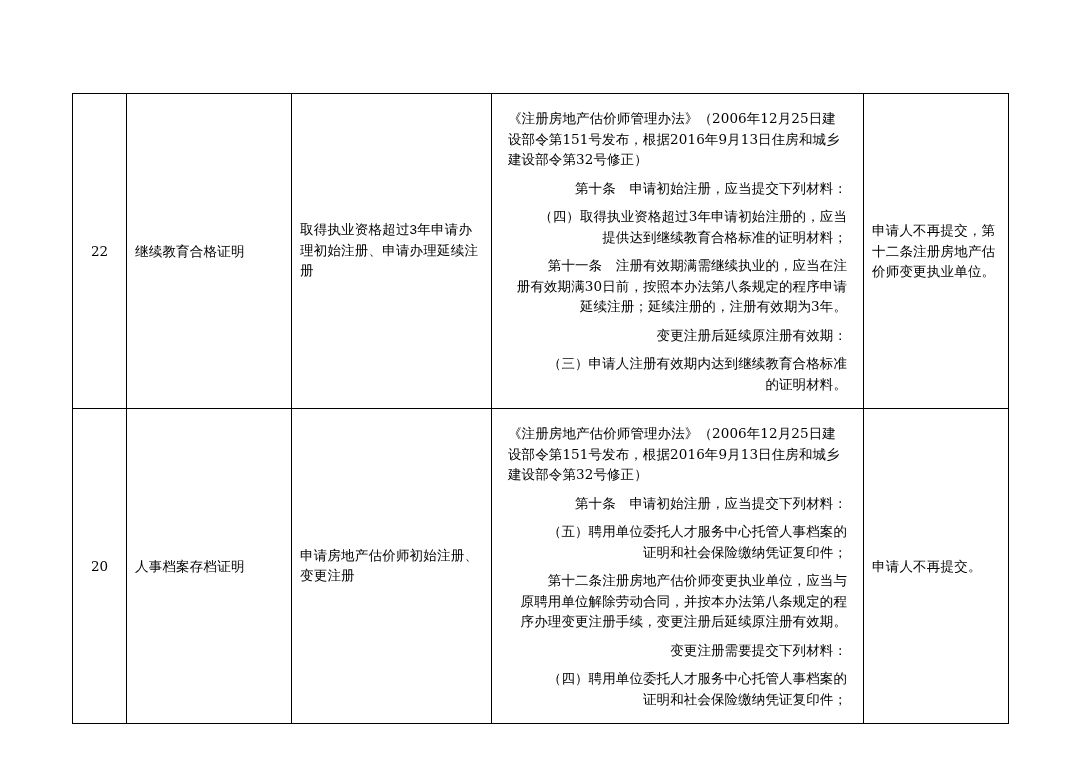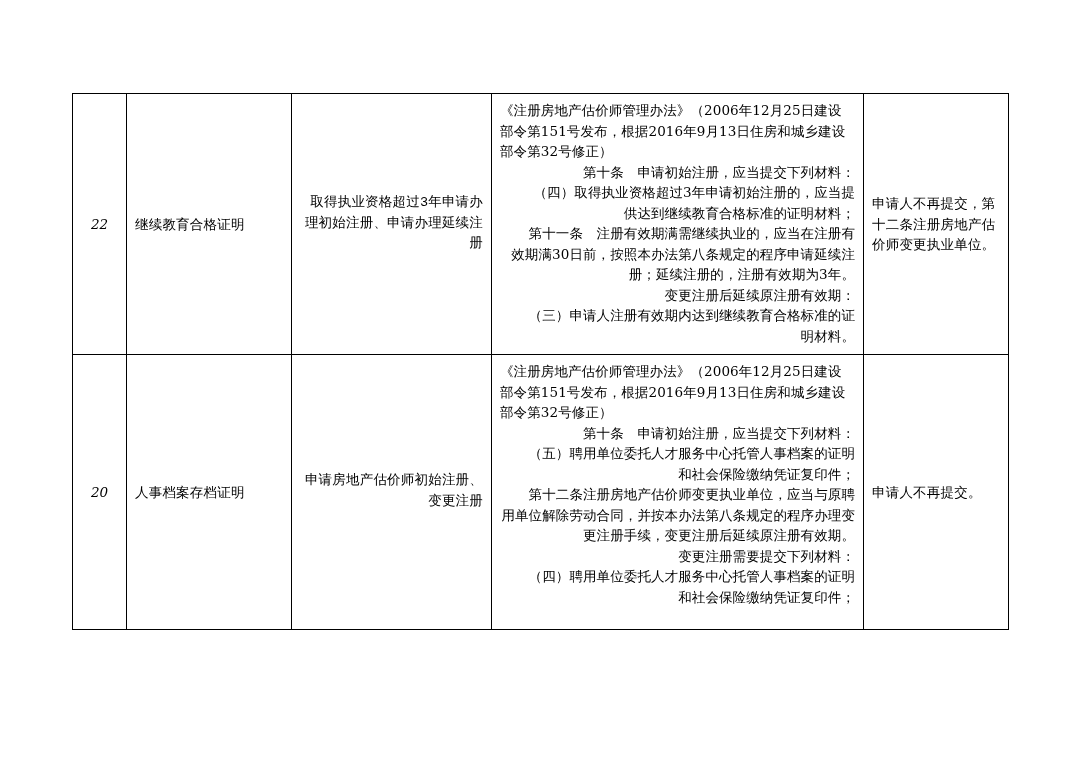--- a/index.html
+++ b/index.html
@@ -43,30 +43,29 @@
   col.c-num   { width: 54px; }
   col.c-name  { width: 165px; }
   col.c-scene { width: 200px; }
   col.c-basis { width: 372px; }
   col.c-note  { width: 145px; }
 
   td.num {
     text-align: center;
     font-size: 14px;
     font-family: "DejaVu Serif", "Liberation Serif", serif;
-    font-style: italic;
   }
   td.name {
     font-family: "DejaVu Serif", "Liberation Serif", serif;
     font-size: 13.5px;
     letter-spacing: 0.2px;
   }
   td.scene {
-    text-align: right;
-    font-family: Liberation Mono, monospace;
+    text-align: left;
+    font-family: Liberation Sans, sans-serif;
     font-size: 13.5px;
     line-height: 1.62;
     letter-spacing: 0.2px;
   }
   td.basis {
     text-align: left;
     font-family: "DejaVu Serif", "Liberation Serif", serif;
     font-size: 13.5px;
     line-height: 1.62;
     letter-spacing: 0.1px;
@@ -74,21 +73,21 @@
   }
   td.note {
     text-align: left;
     font-family: "DejaVu Serif", "Liberation Serif", serif;
     font-size: 13.5px;
     line-height: 1.62;
     letter-spacing: 0.2px;
     vertical-align: middle;
   }
   .basis-lines p {
-    margin: 0;
+    margin: 8px;
   }
   .indent-2 { text-indent: 2em; text-align: right; }
   .indent-0 { text-indent: 0; }
   .row-22 td.basis { height: 248px; vertical-align: top; }
   .row-23 td.basis { height: 262px; vertical-align: top; }
   .row-22 { height: 258px; }
   .row-23 { height: 272px; }
 </style>
 </head>
 <body>

